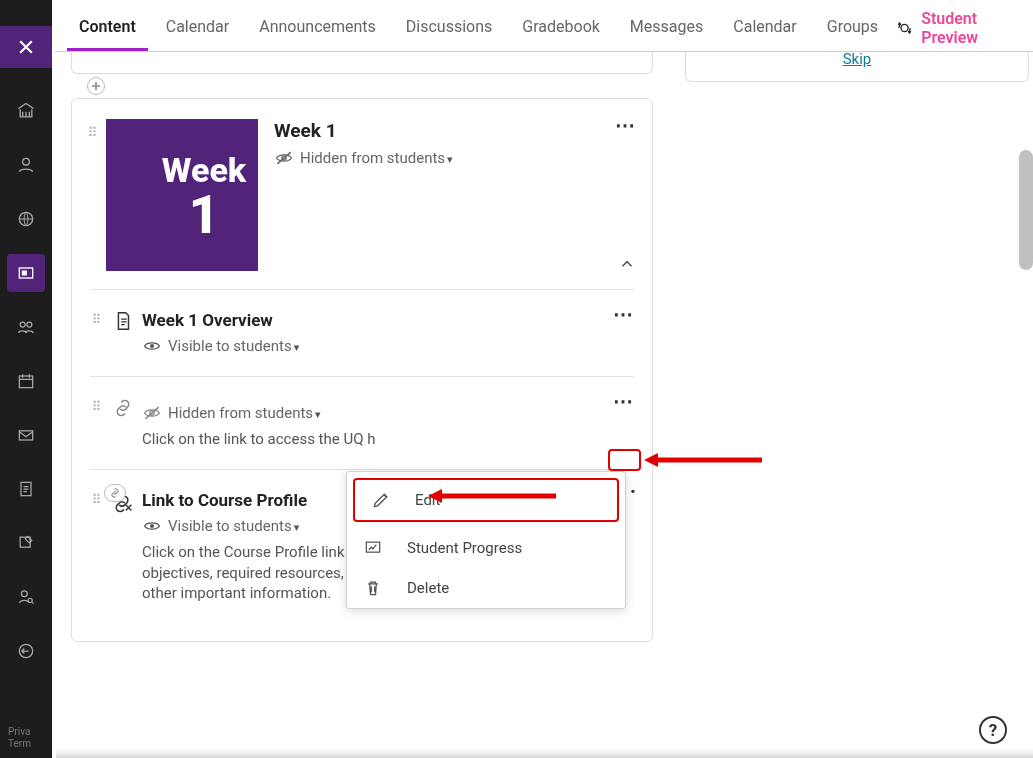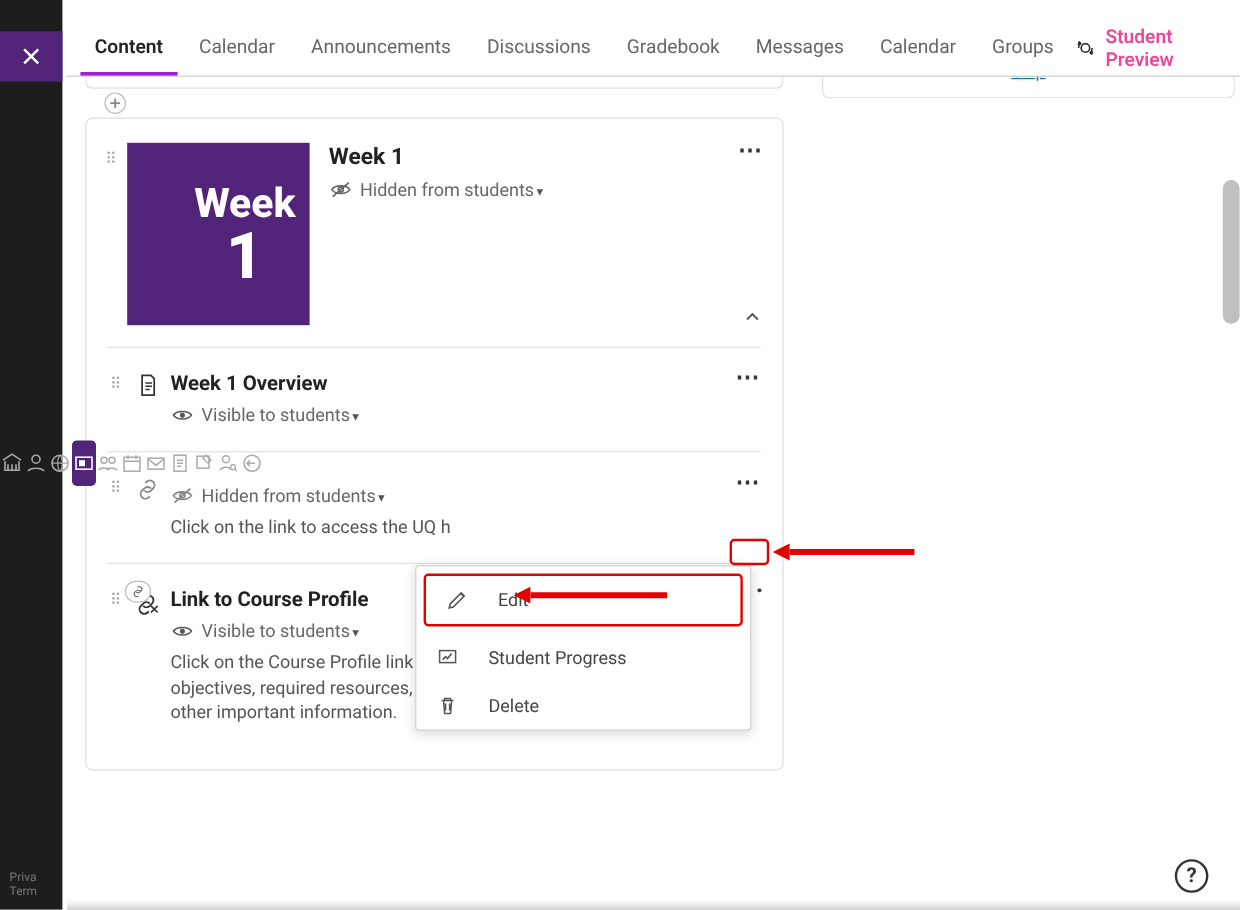--- a/index.html
+++ b/index.html
@@ -1,22 +1,22 @@
 <!DOCTYPE html>
 <html><head>
 <meta charset="utf-8">
 <style>
   * { box-sizing: border-box; margin: 0; padding: 0; }
   body { font-family: -apple-system, BlinkMacSystemFont, "Segoe UI", Roboto, Arial, sans-serif; font-size: 15px; color: #333; background: #fff; width:1033px; height:758px; overflow:hidden; position:relative;}
-  .left-rail { position:absolute; left:0; top:0; width:52px; height:758px; background:#1d1d1d; display:flex; align-items:center; padding-top:14px; z-index:5;}
+  .left-rail { position:absolute; left:0; top:0; width:52px; height:758px; background:#1d1d1d; display:flex; flex-direction:column; align-items:center; padding-top:14px; z-index:5;}
   .close-panel { position:absolute; left:0; top:26px; width:52px; height:42px; background:#51247a; display:flex; align-items:center; justify-content:center; }
   .rail-icon { width:38px; height:38px; display:flex; align-items:center; justify-content:center; color:#a0a0a0; margin:8px 0; border-radius:4px; cursor:pointer;}
   .rail-icon.active { background:#51247a; color:#fff;}
   .rail-footer { position:absolute; bottom:8px; left:8px; color:#777; font-size:10px; line-height:12px; }
-  .top-tabs { position:absolute; left:55px; top:16px; right:0; height:48px; background:#fff; display:flex; align-items:center; padding:15px 12px; border-bottom:1px solid #cdcdcd; z-index:4;}
+  .top-tabs { position:absolute; left:55px; top:4px; right:0; height:48px; background:#fff; display:flex; align-items:center; padding:15px 12px; border-bottom:1px solid #cdcdcd; z-index:4;}
   .tab { padding:0 12px; height:46px; display:flex; align-items:center; color:#666; cursor:pointer; font-size:16px; border-bottom:3px solid transparent; margin-right:6px;}
   .tab.active { color:#222; border-bottom:3px solid #a020d0; font-weight:600;}
   .sp { margin-left:auto; display:flex; align-items:center; gap:8px; color:#ec4899; font-weight:600; cursor:pointer; font-size:16px;}
   .scrollbar { position:absolute; right:0; top:150px; width:14px; height:120px; background:#c0c0c0; border-radius:7px; }
   .main { position:absolute; left:65px; top:50px; width:595px; }
   .card-stub { margin-left:6px; margin-top:0; width:582px; height:24px; border:1px solid #ddd; border-top:none; border-radius:0 0 6px 6px; }
   .plus-row { height:24px; display:flex; align-items:center; justify-content:flex-start; padding-left:22px;}
   .plus-btn { width:18px; height:18px; border:1px solid #bbb; border-radius:50%; color:#888; font-size:14px; line-height:14px; display:flex; align-items:center; justify-content:center; background:#fff; cursor:pointer;}
   .module-card { margin-left:6px; width:582px; border:1px solid #ddd; border-radius:6px; background:#fff; padding:0; }
   .module-head { display:flex; padding:20px 18px 18px 14px; position:relative;}

